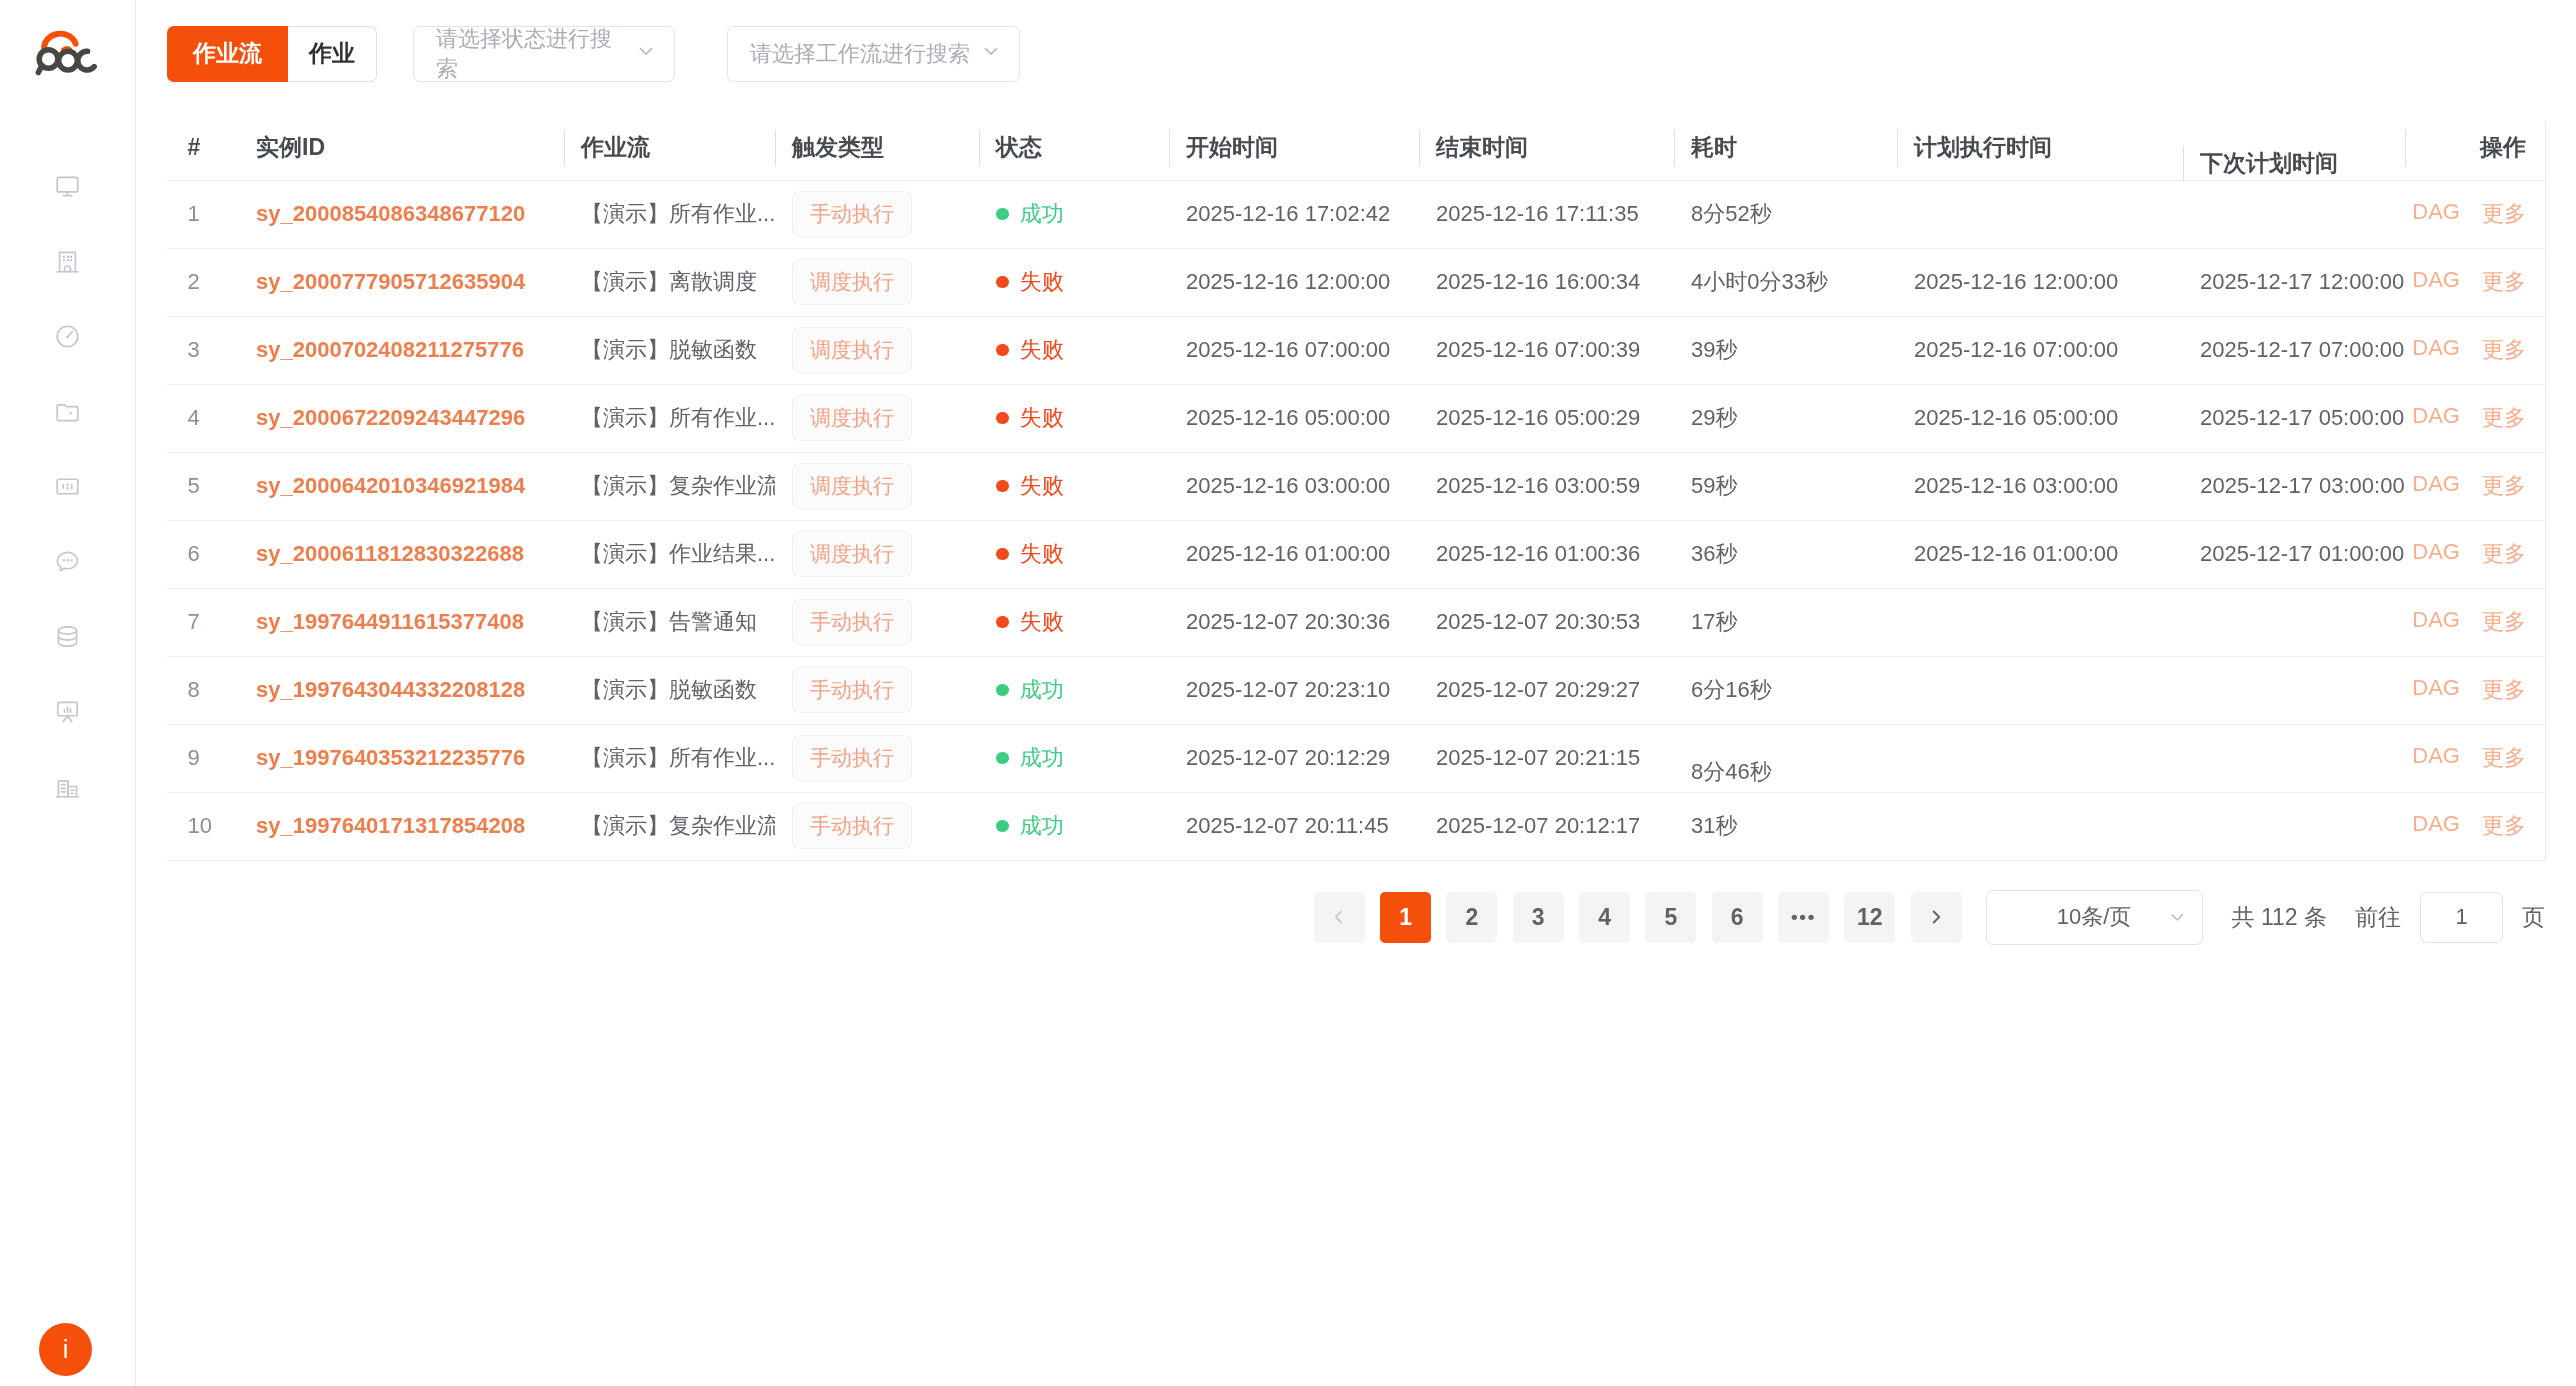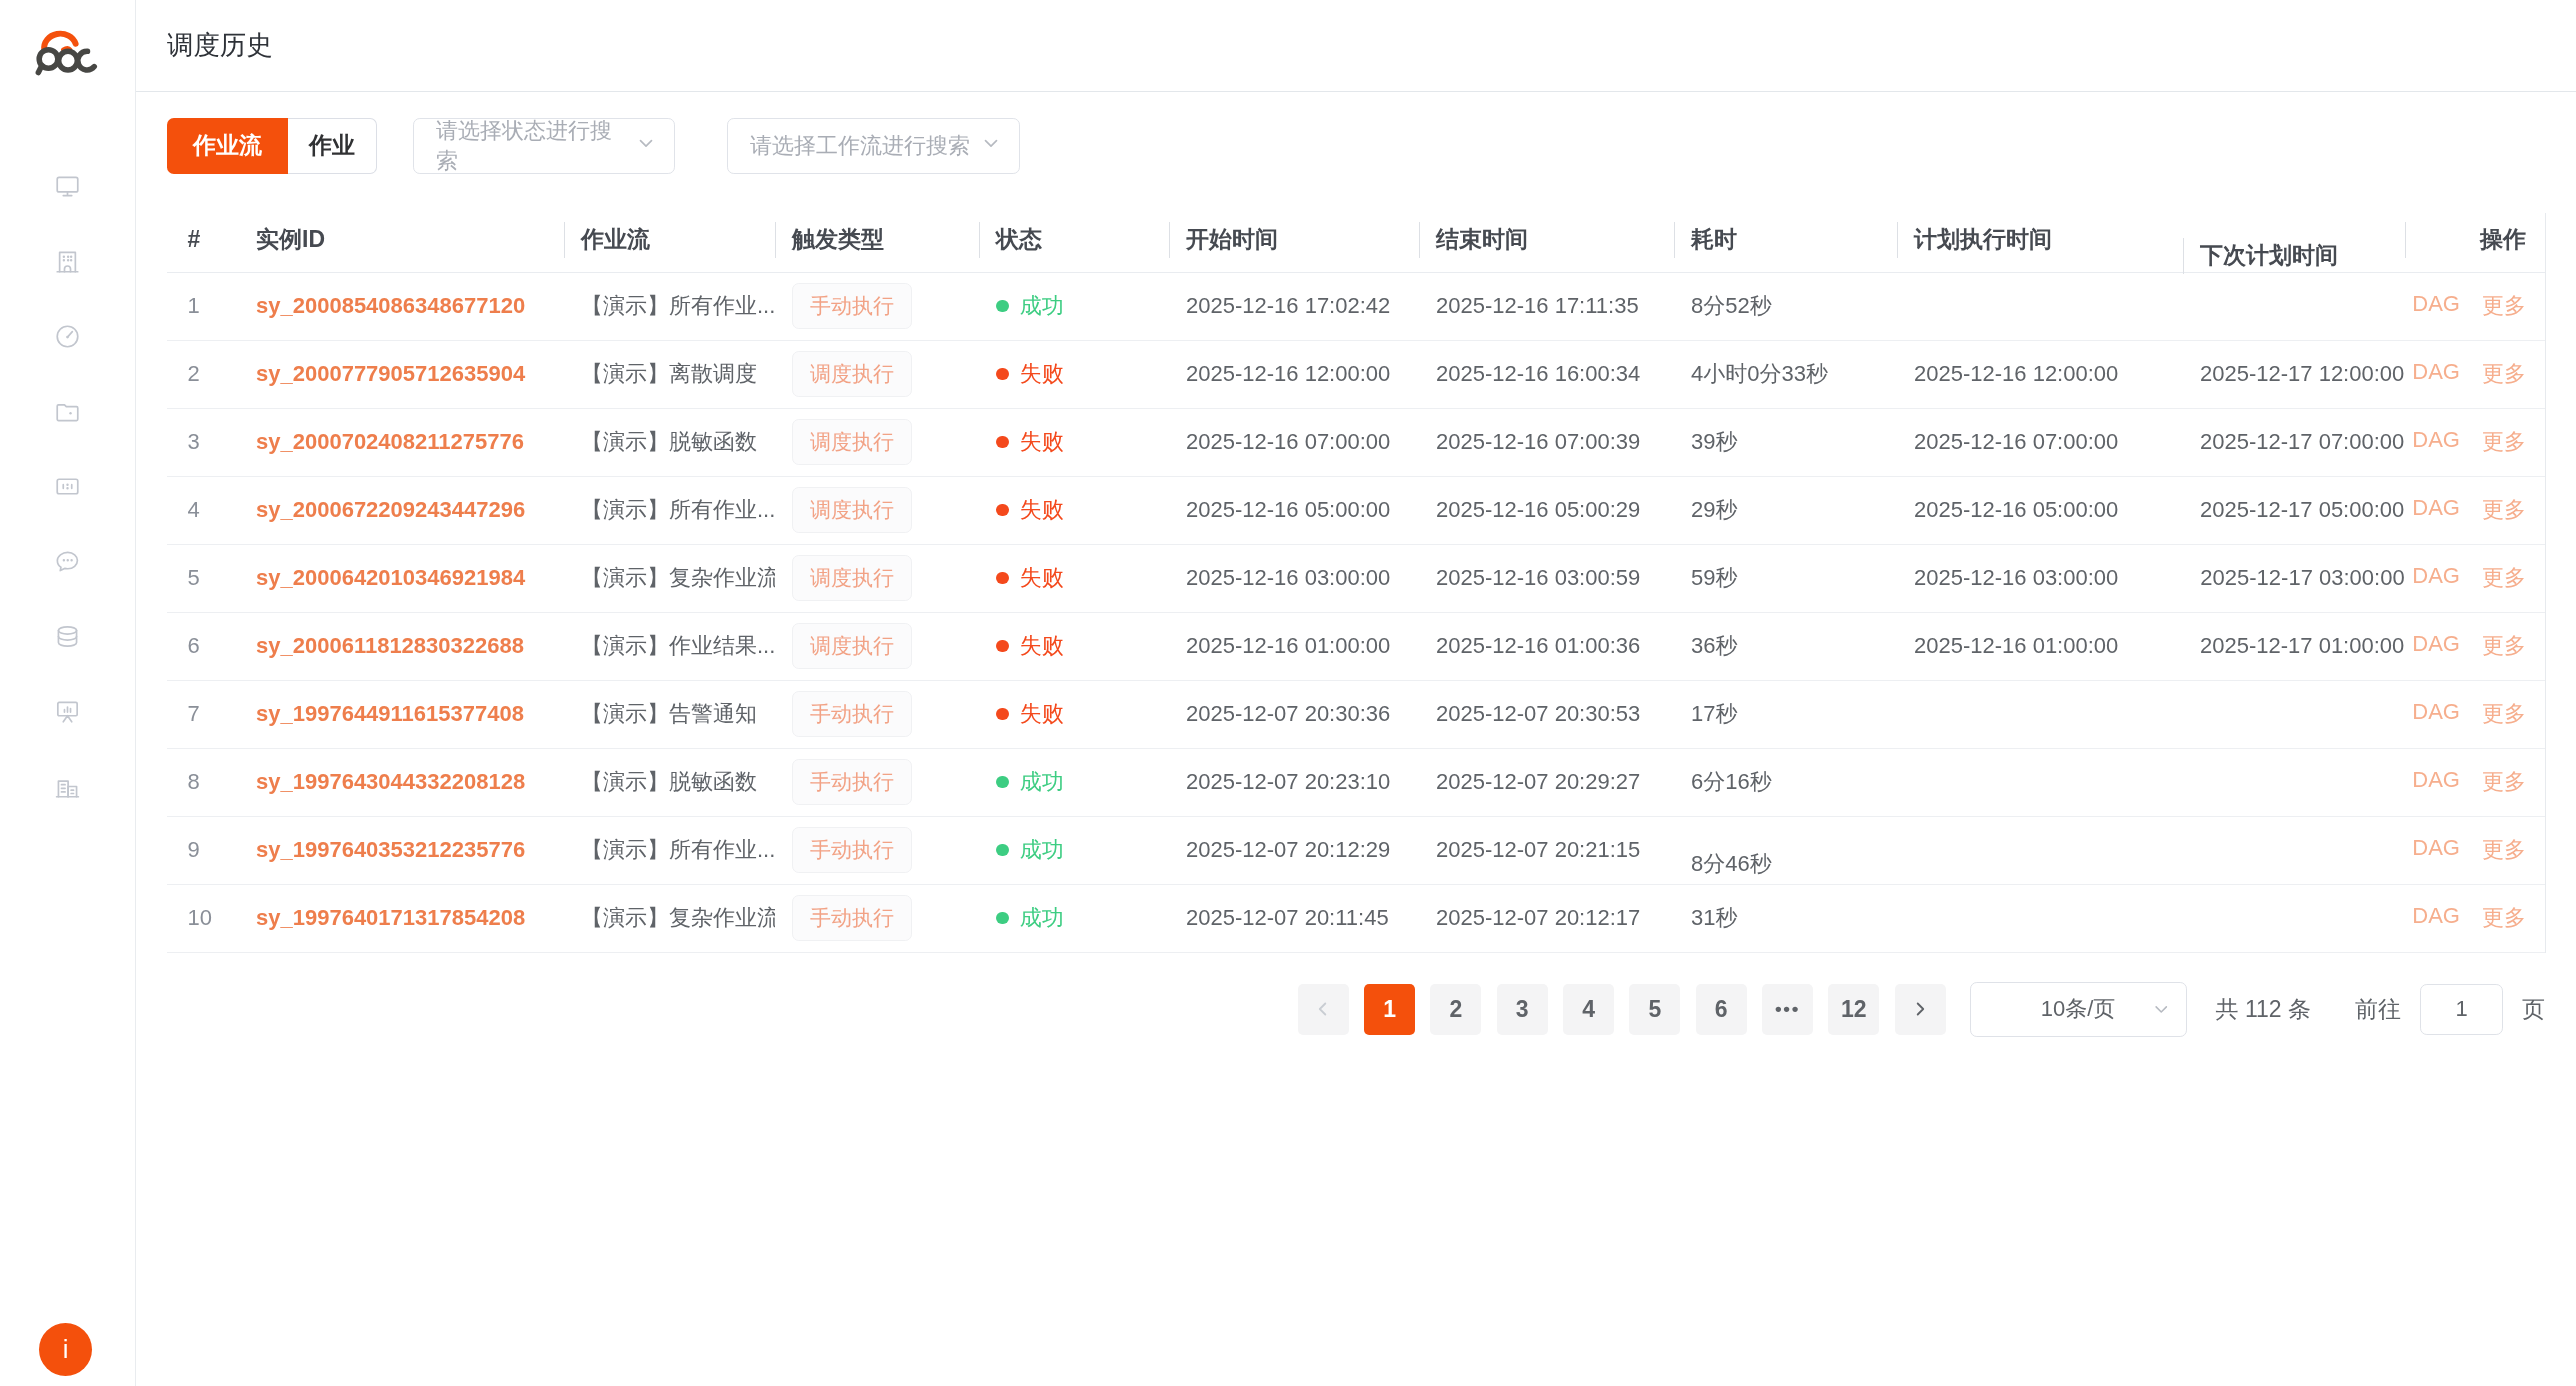--- a/index.html
+++ b/index.html
@@ -66,21 +66,21 @@
     display:flex;align-items:center;justify-content:center;font-size:23px;color:#5f6368;
     cursor:pointer;font-weight:600;padding:0 6.8px}
   .pbtn.prev{margin-left:0}
   .pbtn.active{background:#f4500c;color:#fff}
   .pbtn.dots{letter-spacing:1.7px;font-size:19px}
   .psize{position:relative;margin-left:24px;width:217px;height:55px;border:0.9px solid #dfe2e8;
     border-radius:6.8px;display:flex;align-items:center;justify-content:center;font-size:22px;
     color:#5f6368;cursor:pointer;background:#fff}
   .psize .chev{position:absolute;right:13.6px;top:50%;transform:translateY(-50%);display:flex}
   .total{margin-left:29px;font-size:23px;color:#5f6368;white-space:nowrap}
-  .goto{margin-left:44px;display:flex;align-items:center;font-size:23px;color:#5f6368;white-space:nowrap}
+  .goto{margin-left:28px;display:flex;align-items:center;font-size:23px;color:#5f6368;white-space:nowrap}
   .goto input{width:83px;height:51px;margin:0 19px;border:0.9px solid #dfe2e8;border-radius:6.8px;
     text-align:center;font-size:22px;color:#5f6368;outline:none}
 </style>
 </head>
 <body>
 
 <div class="app">
 
   <aside class="sidebar">
     <svg class="logo" width="78" height="53" viewBox="0 0 92 62">
@@ -152,23 +152,20 @@
             <path d="M12.5 20.5v-8.5h7v8.5" stroke="#c2c6ce" stroke-width="1.4" fill="none" stroke-linecap="round" stroke-linejoin="round"></path>
             <path d="M3 20.5h18" stroke="#c2c6ce" stroke-width="1.4" fill="none" stroke-linecap="round" stroke-linejoin="round"></path>
             <path d="M7 10.5h3M7 13.5h3M7 16.5h3M15 15h2M15 17.8h2" stroke="#c2c6ce" stroke-width="1.4" fill="none" stroke-linecap="round" stroke-linejoin="round"></path>
           </svg>
         </div>
       </nav>
     <div class="help-btn">i</div>
   </aside>
 
   <div class="main">
-    <header class="page-header">
-      <span>调度历史</span>
-    </header>
 
     <div class="content">
 
       <div class="toolbar">
         <div class="tabs" id="tabs">
             <div class="tab active">作业流</div>
             <div class="tab plain">作业</div>
           </div>
 
         <div class="select status">

